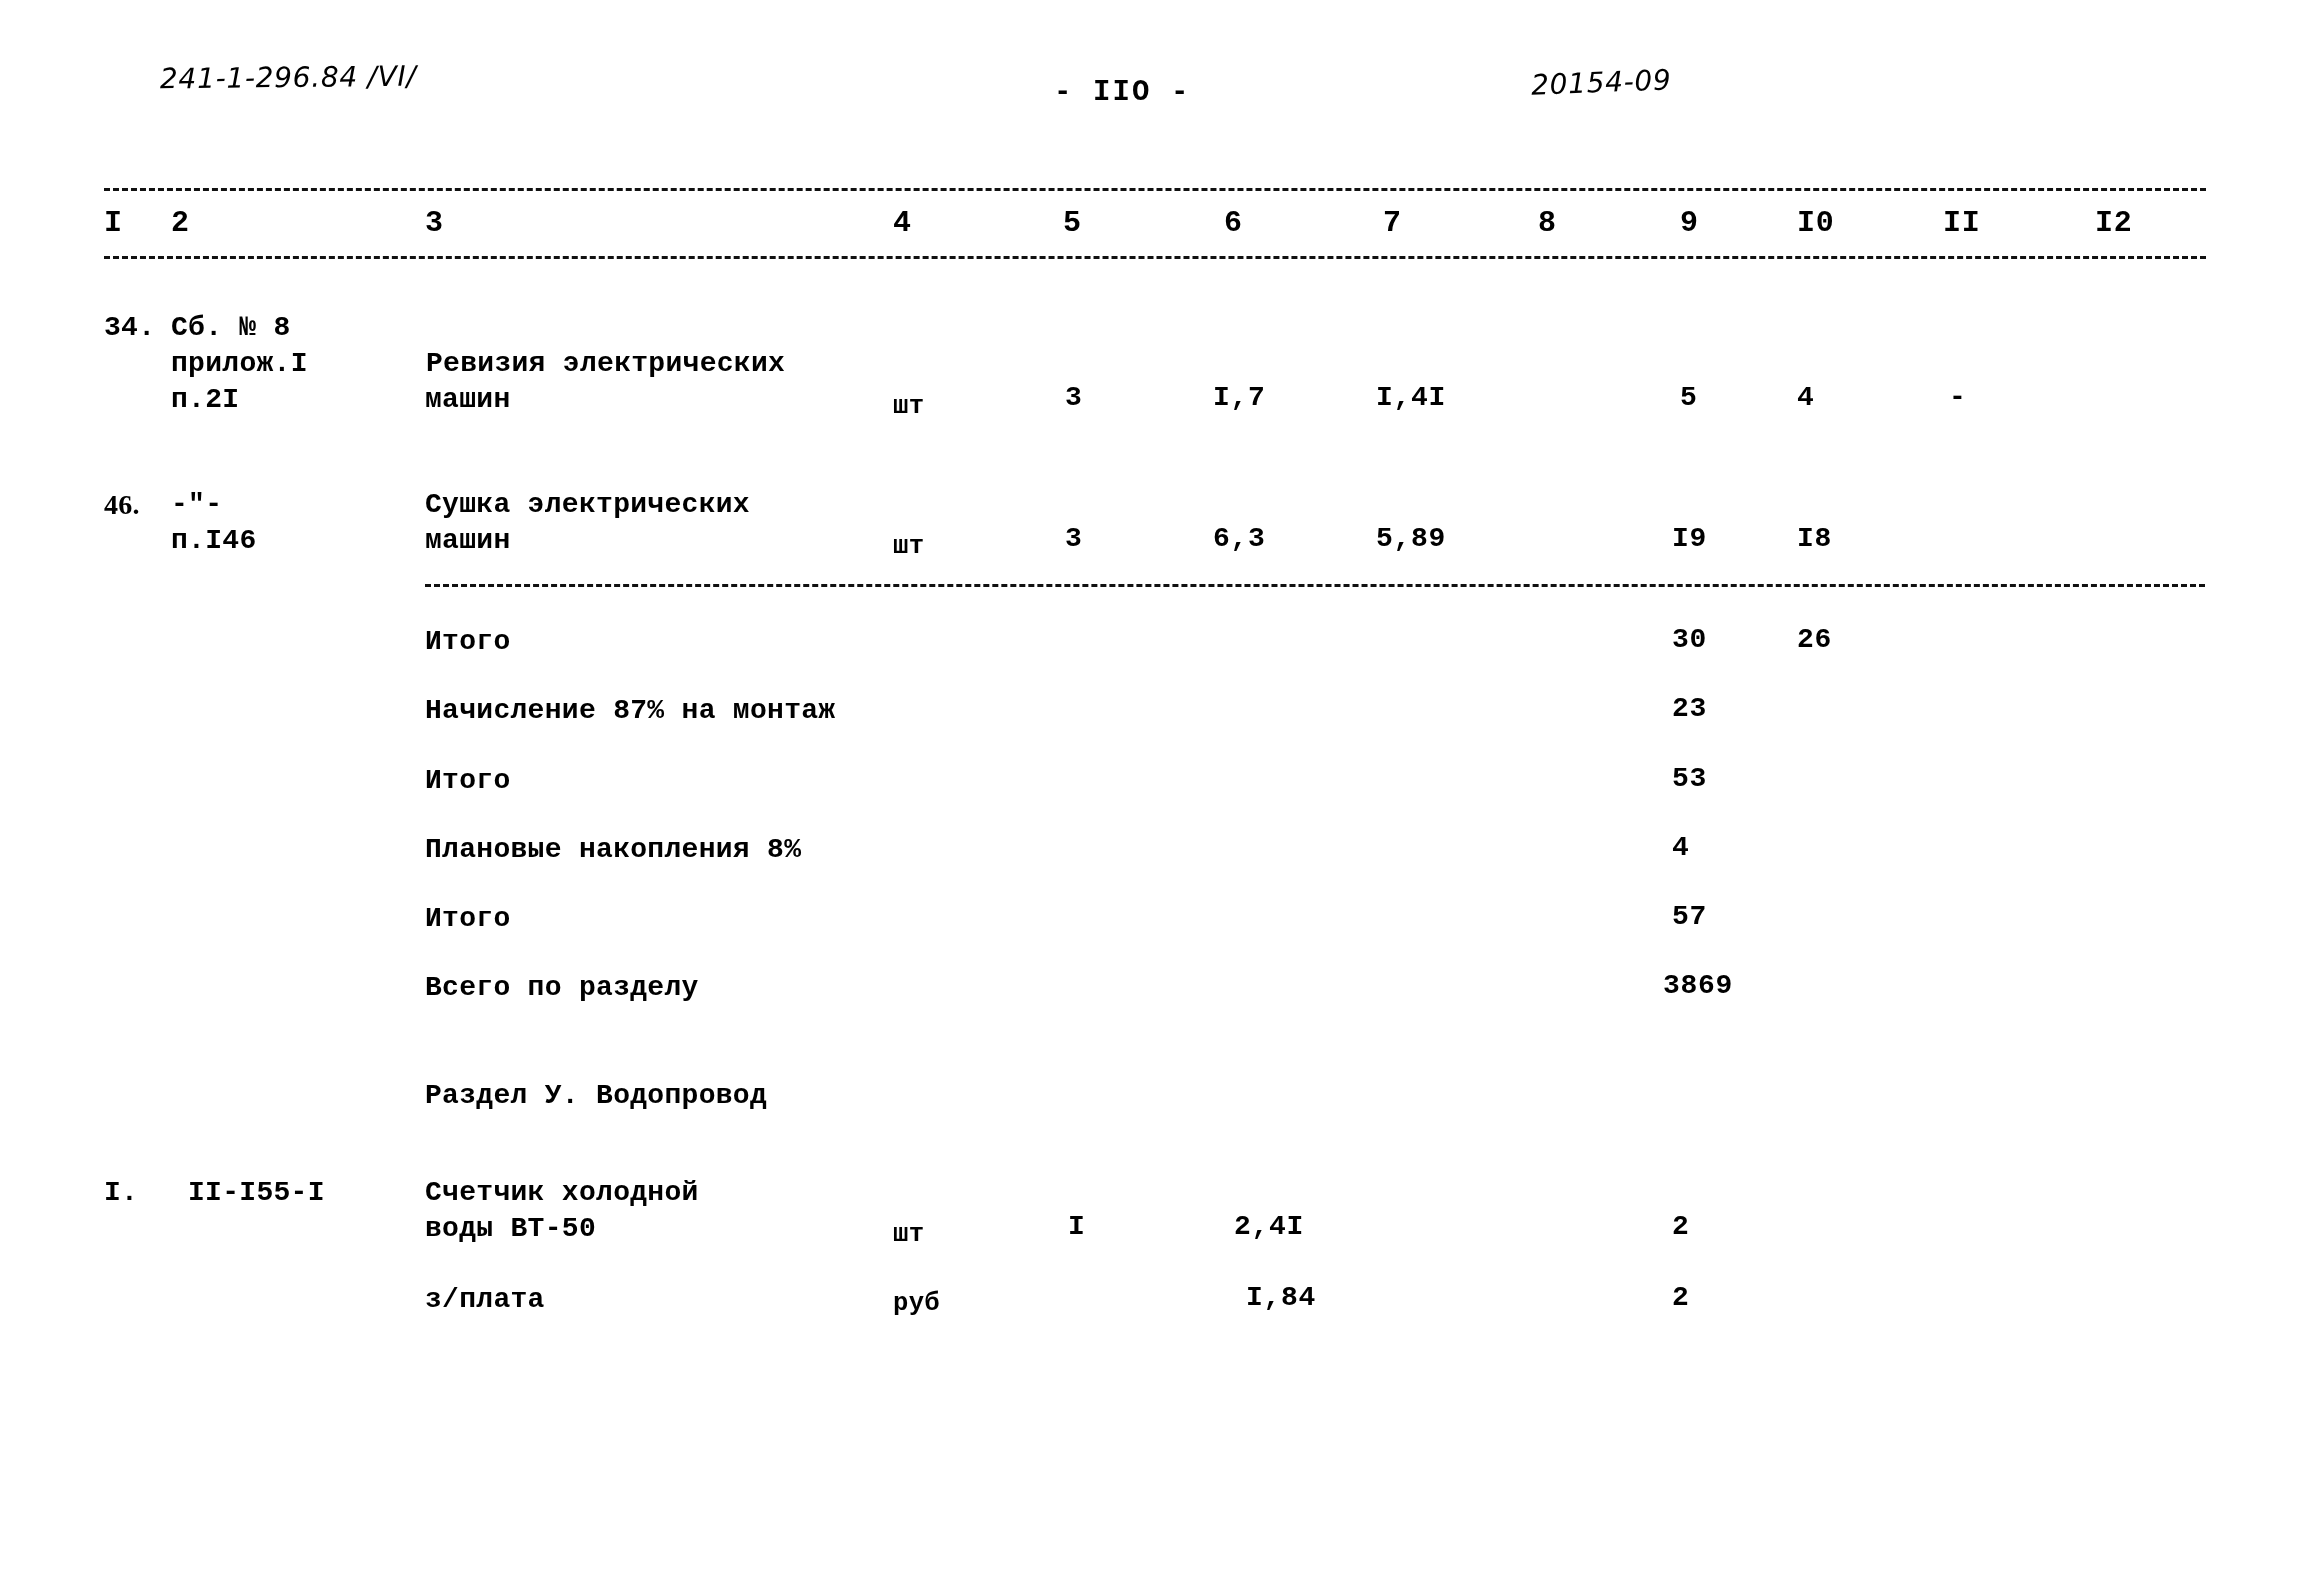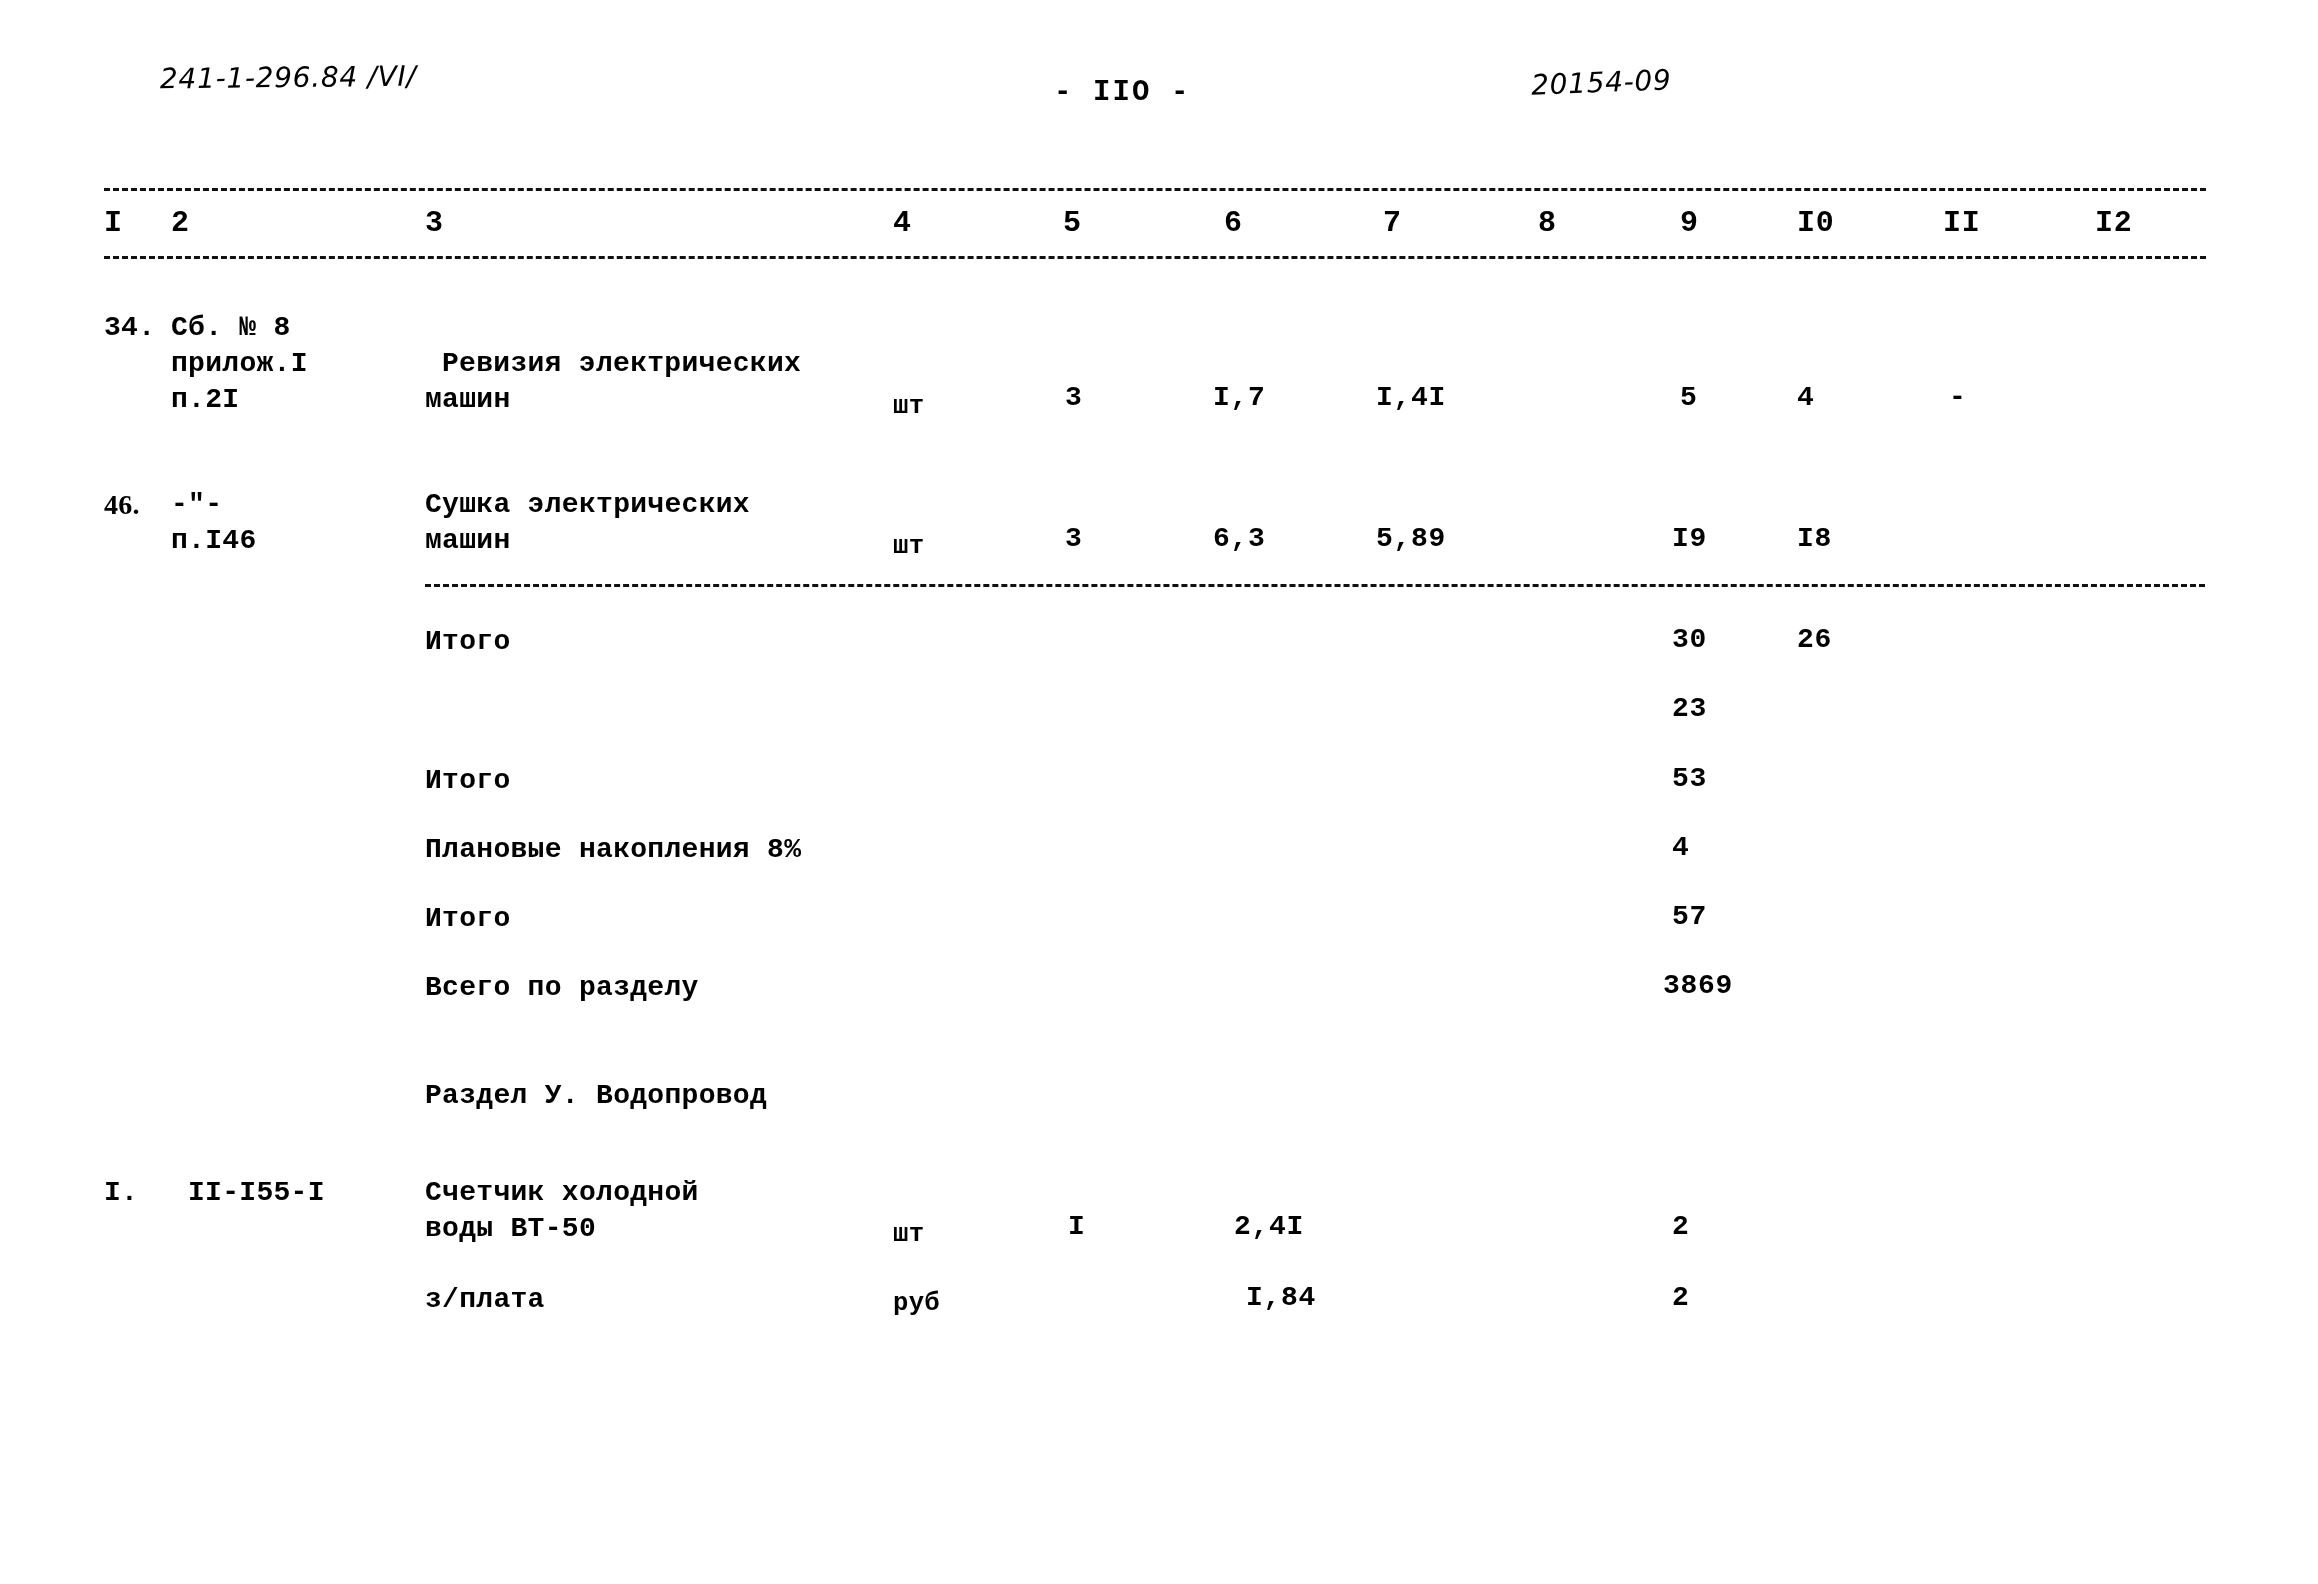--- a/index.html
+++ b/index.html
@@ -114,21 +114,21 @@
   <div class="colnum" style="left:1538px;">8</div>
   <div class="colnum" style="left:1680px;">9</div>
   <div class="colnum" style="left:1797px;">I0</div>
   <div class="colnum" style="left:1943px;">II</div>
   <div class="colnum" style="left:2095px;">I2</div>
 
   <div class="cell" style="left:104px; top:310px;">34.</div>
   <div class="cell" style="left:171px; top:310px;">Сб. № 8</div>
   <div class="cell" style="left:171px; top:346px;">прилож.I</div>
   <div class="cell" style="left:171px; top:382px;">п.2I</div>
-  <div class="cell" style="left:442px; top:346px;">Ревизия электрических</div>
+  <div class="cell" style="left:426px; top:346px;">Ревизия электрических</div>
   <div class="cell" style="left:425px; top:382px;">машин</div>
   <div class="cell small" style="left:893px; top:389px;">шт</div>
   <div class="num" style="left:1065px; top:382px;">3</div>
   <div class="num" style="left:1213px; top:382px;">I,7</div>
   <div class="num" style="left:1376px; top:382px;">I,4I</div>
   <div class="num" style="left:1538px; top:382px;"></div>
   <div class="num" style="left:1680px; top:382px;">5</div>
   <div class="num" style="left:1797px; top:382px;">4</div>
   <div class="num" style="left:1949px; top:382px;">-</div>
 
@@ -141,20 +141,21 @@
   <div class="num" style="left:1065px; top:523px;">3</div>
   <div class="num" style="left:1213px; top:523px;">6,3</div>
   <div class="num" style="left:1376px; top:523px;">5,89</div>
   <div class="num" style="left:1672px; top:523px;">I9</div>
   <div class="num" style="left:1797px; top:523px;">I8</div>
 
   <div class="cell" style="left:425px; top:624px;">Итого</div>
   <div class="num" style="left:1672px; top:624px;">30</div>
   <div class="num" style="left:1797px; top:624px;">26</div>
 
+  <div class="cell" style="left:425px; top:693px;">Начисление 87% на монтаж</div>
   <div class="num" style="left:1672px; top:693px;">23</div>
 
   <div class="cell" style="left:425px; top:763px;">Итого</div>
   <div class="num" style="left:1672px; top:763px;">53</div>
 
   <div class="cell" style="left:425px; top:832px;">Плановые накопления 8%</div>
   <div class="num" style="left:1672px; top:832px;">4</div>
 
   <div class="cell" style="left:425px; top:901px;">Итого</div>
   <div class="num" style="left:1672px; top:901px;">57</div>

